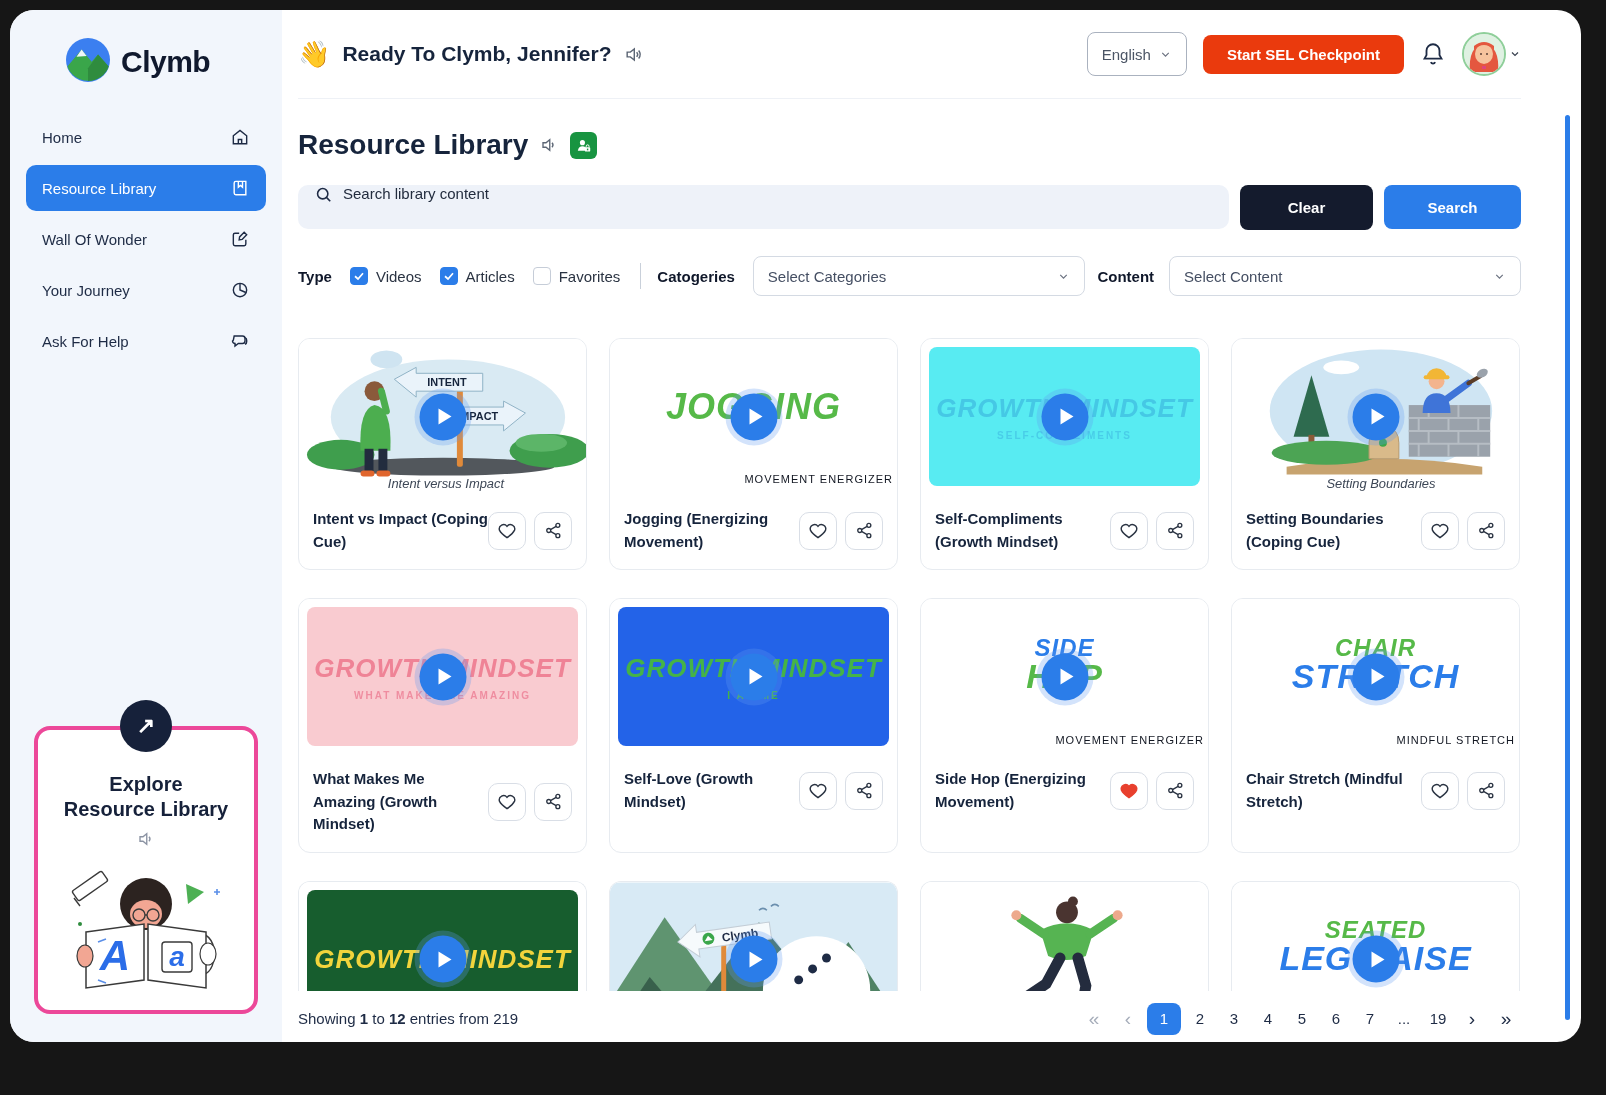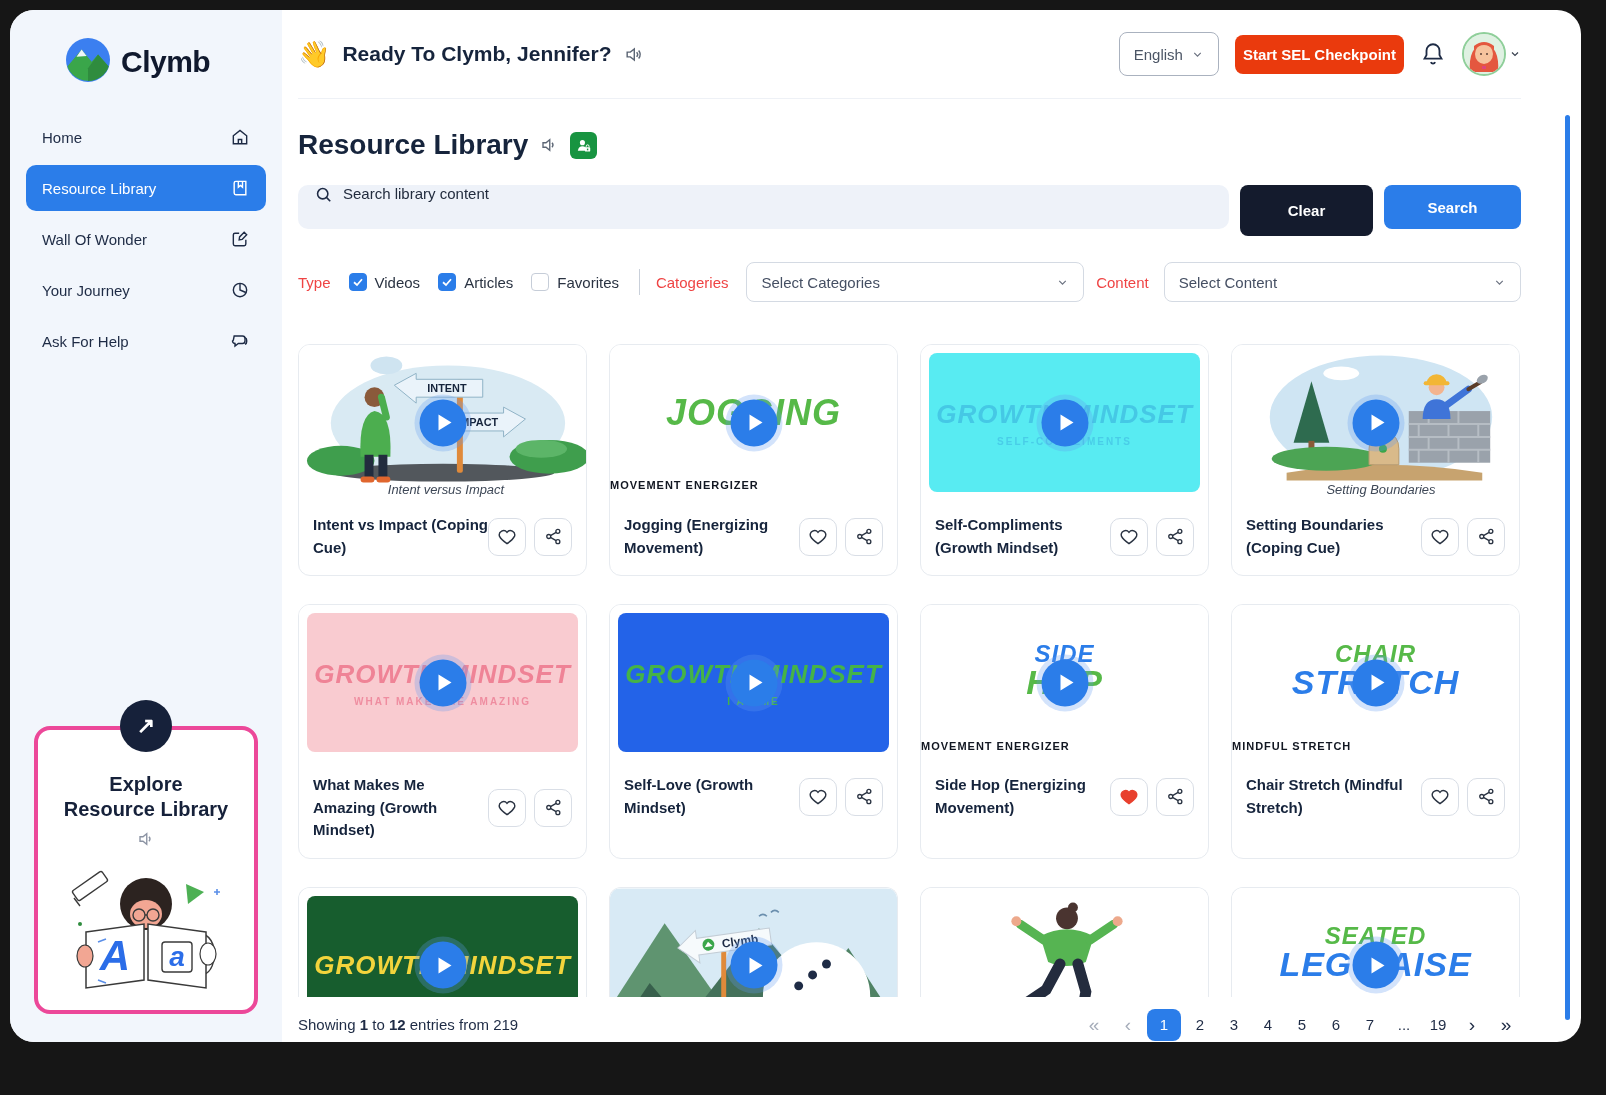--- a/index.html
+++ b/index.html
@@ -26,39 +26,39 @@
 
   
   .main { flex:1; position:relative; padding:0 60px 0 16px; overflow:hidden; }
   .top-header { height:89px; display:flex; align-items:center; justify-content:space-between; border-bottom:1px solid #eef1f6; }
   .greet-left { display:flex; align-items:center; gap:12px; }
   .wave { font-size:26px; }
   .greeting { font-size:21px; font-weight:bold; color:#16243c; }
   .speaker-btn { color:#5c6675; display:flex; align-items:center; cursor:pointer; }
   .header-right { display:flex; align-items:center; gap:16px; }
   .lang-select { display:flex; align-items:center; gap:8px; border:1px solid #aab2bf; border-radius:8px; height:44px; padding:0 14px; color:#4b5565; font-size:15px; cursor:pointer; background:#fff; }
-  .sel-btn { height:39px; padding:0 8px; background:#ea3a0d; color:#fff; font-size:15px; font-weight:bold; border:none; border-radius:8px; cursor:pointer; }
+  .sel-btn { height:39px; padding:0 24px; background:#ea3a0d; color:#fff; font-size:15px; font-weight:bold; border:none; border-radius:8px; cursor:pointer; }
   .bell { color:#1e2b45; cursor:pointer; display:flex; }
   .avatar-group { display:flex; align-items:center; gap:3px; cursor:pointer; }
   .avatar { width:44px; height:44px; border-radius:50%; overflow:hidden; border:2px solid #8fcf9a; background:#dff1e2; }
   .caret { color:#39414f; }
 
   .page-title-row { margin-top:30px; display:flex; align-items:center; gap:12px; }
   .page-title { font-size:28px; font-weight:bold; color:#16243c; }
   .badge-green { width:27px; height:27px; border-radius:6px; background:#189441; display:flex; align-items:center; justify-content:center; cursor:pointer; }
 
   .search-row { margin-top:24px; display:flex; gap:11px; }
   .search-box { flex:1; height:44px; background:#eef2f9; border-radius:10px; display:flex; align-items:flex-start; padding:0 16px; gap:10px; }
   .search-box input { flex:1; border:none; outline:none; background:transparent; font-size:15px; color:#16243c; font-family:inherit; }
   .search-box input::placeholder { color:#222c3e; opacity:1; }
-  .btn-clear { width:133px; height:51px; border:none; border-radius:8px; background:#141b2d; color:#fff; font-size:15px; font-weight:bold; cursor:pointer; }
+  .btn-clear { width:133px; height:45px; border:none; border-radius:8px; background:#141b2d; color:#fff; font-size:15px; font-weight:bold; cursor:pointer; }
   .btn-search { width:137px; height:44px; border:none; border-radius:8px; background:#2b7de9; color:#fff; font-size:15px; font-weight:bold; cursor:pointer; }
 
   .filter-row { margin-top:26px; display:flex; align-items:center; font-size:15px; }
-  .f-label { font-weight:normal; color:#ef4444; }
+  .f-label { font-weight:bold; color:#0f172a; }
   .cb-group { display:flex; align-items:center; gap:8px; margin-left:18px; cursor:pointer; }
   .cb { width:18px; height:18px; border-radius:4px; border:1.5px solid #c6cdd8; background:#fff; display:flex; align-items:center; justify-content:center; }
   .cb.checked { background:#2b7de9; border-color:#2b7de9; }
   .cb-label { color:#2a3342; }
   .v-div { width:1px; height:26px; background:#c9d0da; margin:0 16px 0 20px; }
   .select { height:40px; border:1px solid #d4dae3; border-radius:8px; display:flex; align-items:center; justify-content:space-between; padding:0 14px; color:#454f63; cursor:pointer; background:#fff; }
   .select-cat { width:358px; margin-left:18px;gap:47px; }
   .select-content { width:379px; margin-left:15px; }
   .content-label { margin-left:12px; }
 
@@ -71,21 +71,21 @@
   .thumb svg[data-variant] { position:absolute; inset:0; }
   .thumb-banner { position:absolute; inset:8px; border-radius:8px; flex-direction:column; align-items:center; justify-content:center; text-align:center; }
   .banner-line1 { font-size:26px; font-weight:bold; font-style:italic; letter-spacing:1px; white-space:nowrap; }
   .banner-line2 { margin-top:6px; font-size:10px; font-weight:bold; letter-spacing:2px; }
   .thumb-typo1 { position:absolute; inset:0; align-items:center; justify-content:center; }
   .typo1-line { font-size:36px; font-weight:bold; font-style:italic; letter-spacing:1px; transform:translateY(-10px); }
   .thumb-typo2 { position:absolute; inset:0; flex-direction:column; align-items:center; justify-content:center; line-height:0.95; }
   .typo2-line1 { font-size:24px; font-weight:bold; font-style:italic; letter-spacing:1px; }
   .typo2-line2 { font-size:34px; font-weight:bold; font-style:italic; letter-spacing:1px; }
   .thumb-typo2 .typo-block { transform:translateY(-12px); text-align:center; }
-  .tagline { position:absolute; bottom:9px; left:0; right:14px; text-align:left; font-size:11px; font-weight:bold; letter-spacing:1px; color:#121722; }
+  .tagline { position:absolute; bottom:9px; left:0; right:4px; text-align:right; font-size:11px; font-weight:normal; letter-spacing:1px; color:#121722; }
   .play-btn { position:absolute; left:50%; top:50%; transform:translate(-50%,-50%); width:47px; height:47px; border-radius:50%; background:#2b7de9; display:flex; align-items:center; justify-content:center; cursor:pointer; box-shadow:0 0 0 5px rgba(96,156,240,0.28); z-index:3; }
   .play-tri { width:0; height:0; border-top:8px solid transparent; border-bottom:8px solid transparent; border-left:13px solid #fff; margin-left:4px; }
   .card-body { display:flex; align-items:center; justify-content:space-between; padding:14px 14px 16px; }
   .card-title { font-size:15px; font-weight:bold; color:#16243c; line-height:1.5; width:176px; }
   .card-actions { display:flex; gap:8px; }
   .icon-btn { width:38px; height:38px; border:1px solid #d9dee6; border-radius:10px; background:#fff; display:flex; align-items:center; justify-content:center; cursor:pointer; color:#2a3342; }
   .icon-btn.fav { color:#e8402e; }
   .icon-btn.fav .heart-path { fill:#e8402e; stroke:#e8402e; }
 
   

